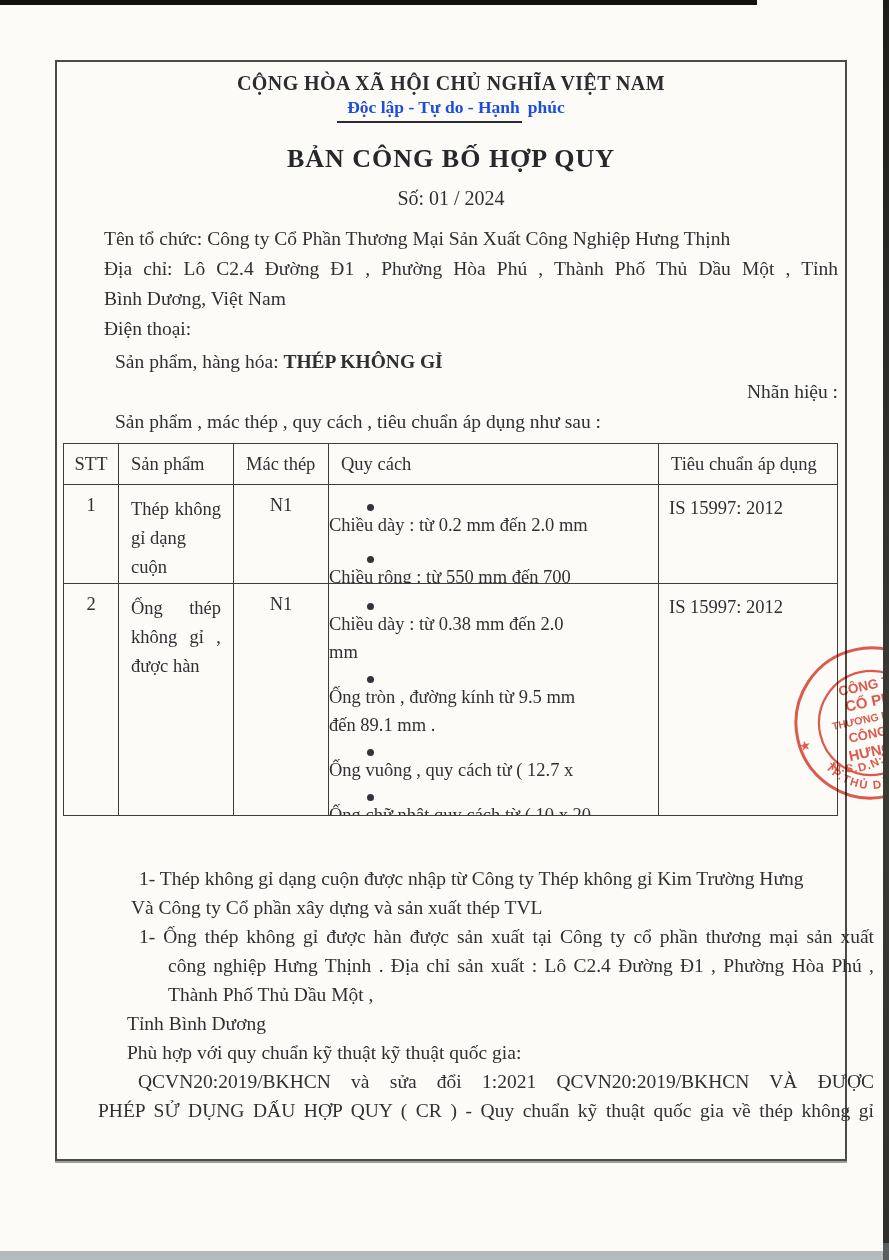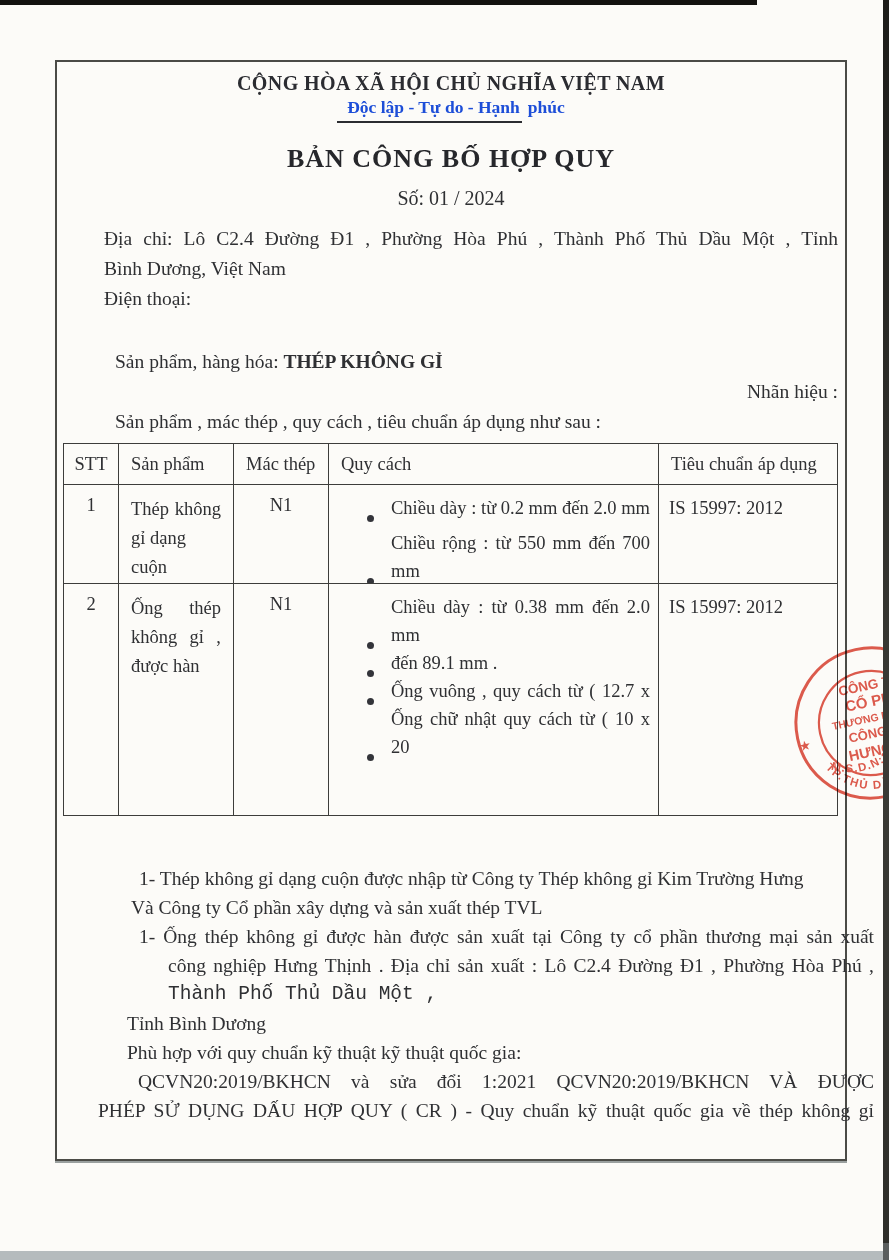--- a/index.html
+++ b/index.html
@@ -43,33 +43,33 @@
   }
   .cell{border-right:1.4px solid #3d3d3b;border-bottom:1.4px solid #3d3d3b;box-sizing:border-box;overflow:hidden;}
   .cell.lastcol{border-right:none;}
   .cell.lastrow{border-bottom:none;}
   .hc{display:flex;align-items:center;padding-left:12px;}
   .hc.center{justify-content:center;padding-left:0;}
   .cc{padding-top:10px;}
   .num{text-align:center;}
   .prod-cell{padding:10px 12px 0 12px;line-height:29px;}
   .spec-cell{padding:9px 8px 0 0;}
-  .spec{display:flex;align-items:flex-end;}
+  .spec{display:flex;align-items:flex-start;flex-direction:column;}
   .r1 .spec{margin-bottom:7px;}
   .r2 .spec{margin-bottom:0;}
   .dot{flex:0 0 auto;width:7px;height:7px;border-radius:50%;background:#33343a;margin:10px 17px 0 38px;}
   .spec-lines{flex:1;line-height:28px;}
   .std-cell{padding:10px 6px 17px 10px;line-height:27px;}
   
   .notes{left:55px;top:864px;width:783px;font-size:19.5px;line-height:29px;z-index:2;padding-left:36px;}
   .nl1{margin-left:48px;}
   .nl2{margin-left:40px;}
   .nl3{margin-left:48px;}
   .nl4{margin-left:77px;}
-  .nl5{margin-left:77px;font-family:Liberation Mono, monospace;}
+  .nl5{margin-left:77px;}
   .nl6{margin-left:36px;}
   .nl7{margin-left:36px;}
   .nl8{margin-left:47px;}
   .nl9{margin-left:7px;}
   
   .stamp{left:766px;top:618px;z-index:10;mix-blend-mode:multiply;opacity:.95;}
   .stamp text{font-family:"Liberation Sans","DejaVu Sans",sans-serif;font-weight:bold;}
 </style>
 </head>
 <body>
@@ -84,20 +84,21 @@
 <div class="abs head-wrap">
   <div class="nat-title">CỘNG HÒA XÃ HỘI CHỦ NGHĨA VIỆT NAM</div>
   <div class="motto-line">
     <span class="motto-underlined">Độc lập - Tự do - Hạnh</span><span class="motto-tail">phúc</span>
   </div>
   <div class="doc-title">BẢN CÔNG BỐ HỢP QUY</div>
   <div class="doc-num">Số: 01 / 2024</div>
 </div>
 
 <div class="abs org">
+  <div>Tên tổ chức: Công ty Cổ Phần Thương Mại Sản Xuất Công Nghiệp Hưng Thịnh</div>
   <div class="j">Địa chỉ: Lô C2.4 Đường Đ1 , Phường Hòa Phú , Thành Phố Thủ Dầu Một , Tỉnh</div>
   <div>Bình Dương, Việt Nam</div>
   <div>Điện thoại:</div>
 </div>
 
 <div class="abs prod">
   <div class="row1">
     <span>Sản phẩm, hàng hóa: </span><span class="bold">THÉP KHÔNG GỈ</span>
   </div>
   <div class="row2">Nhãn hiệu :</div>
@@ -146,20 +147,21 @@
     <div class="spec">
       <span class="dot"></span>
       <div class="spec-lines">
         <div class="j">Chiều dày : từ 0.38 mm đến 2.0</div>
         <div>mm</div>
       </div>
     </div>
     <div class="spec">
       <span class="dot"></span>
       <div class="spec-lines">
+        <div class="j">Ống tròn , đường kính từ 9.5 mm</div>
         <div>đến 89.1 mm .</div>
       </div>
     </div>
     <div class="spec">
       <span class="dot"></span>
       <div class="spec-lines">
         <div class="j">Ống vuông , quy cách từ ( 12.7 x</div>
       </div>
     </div>
     <div class="spec">

